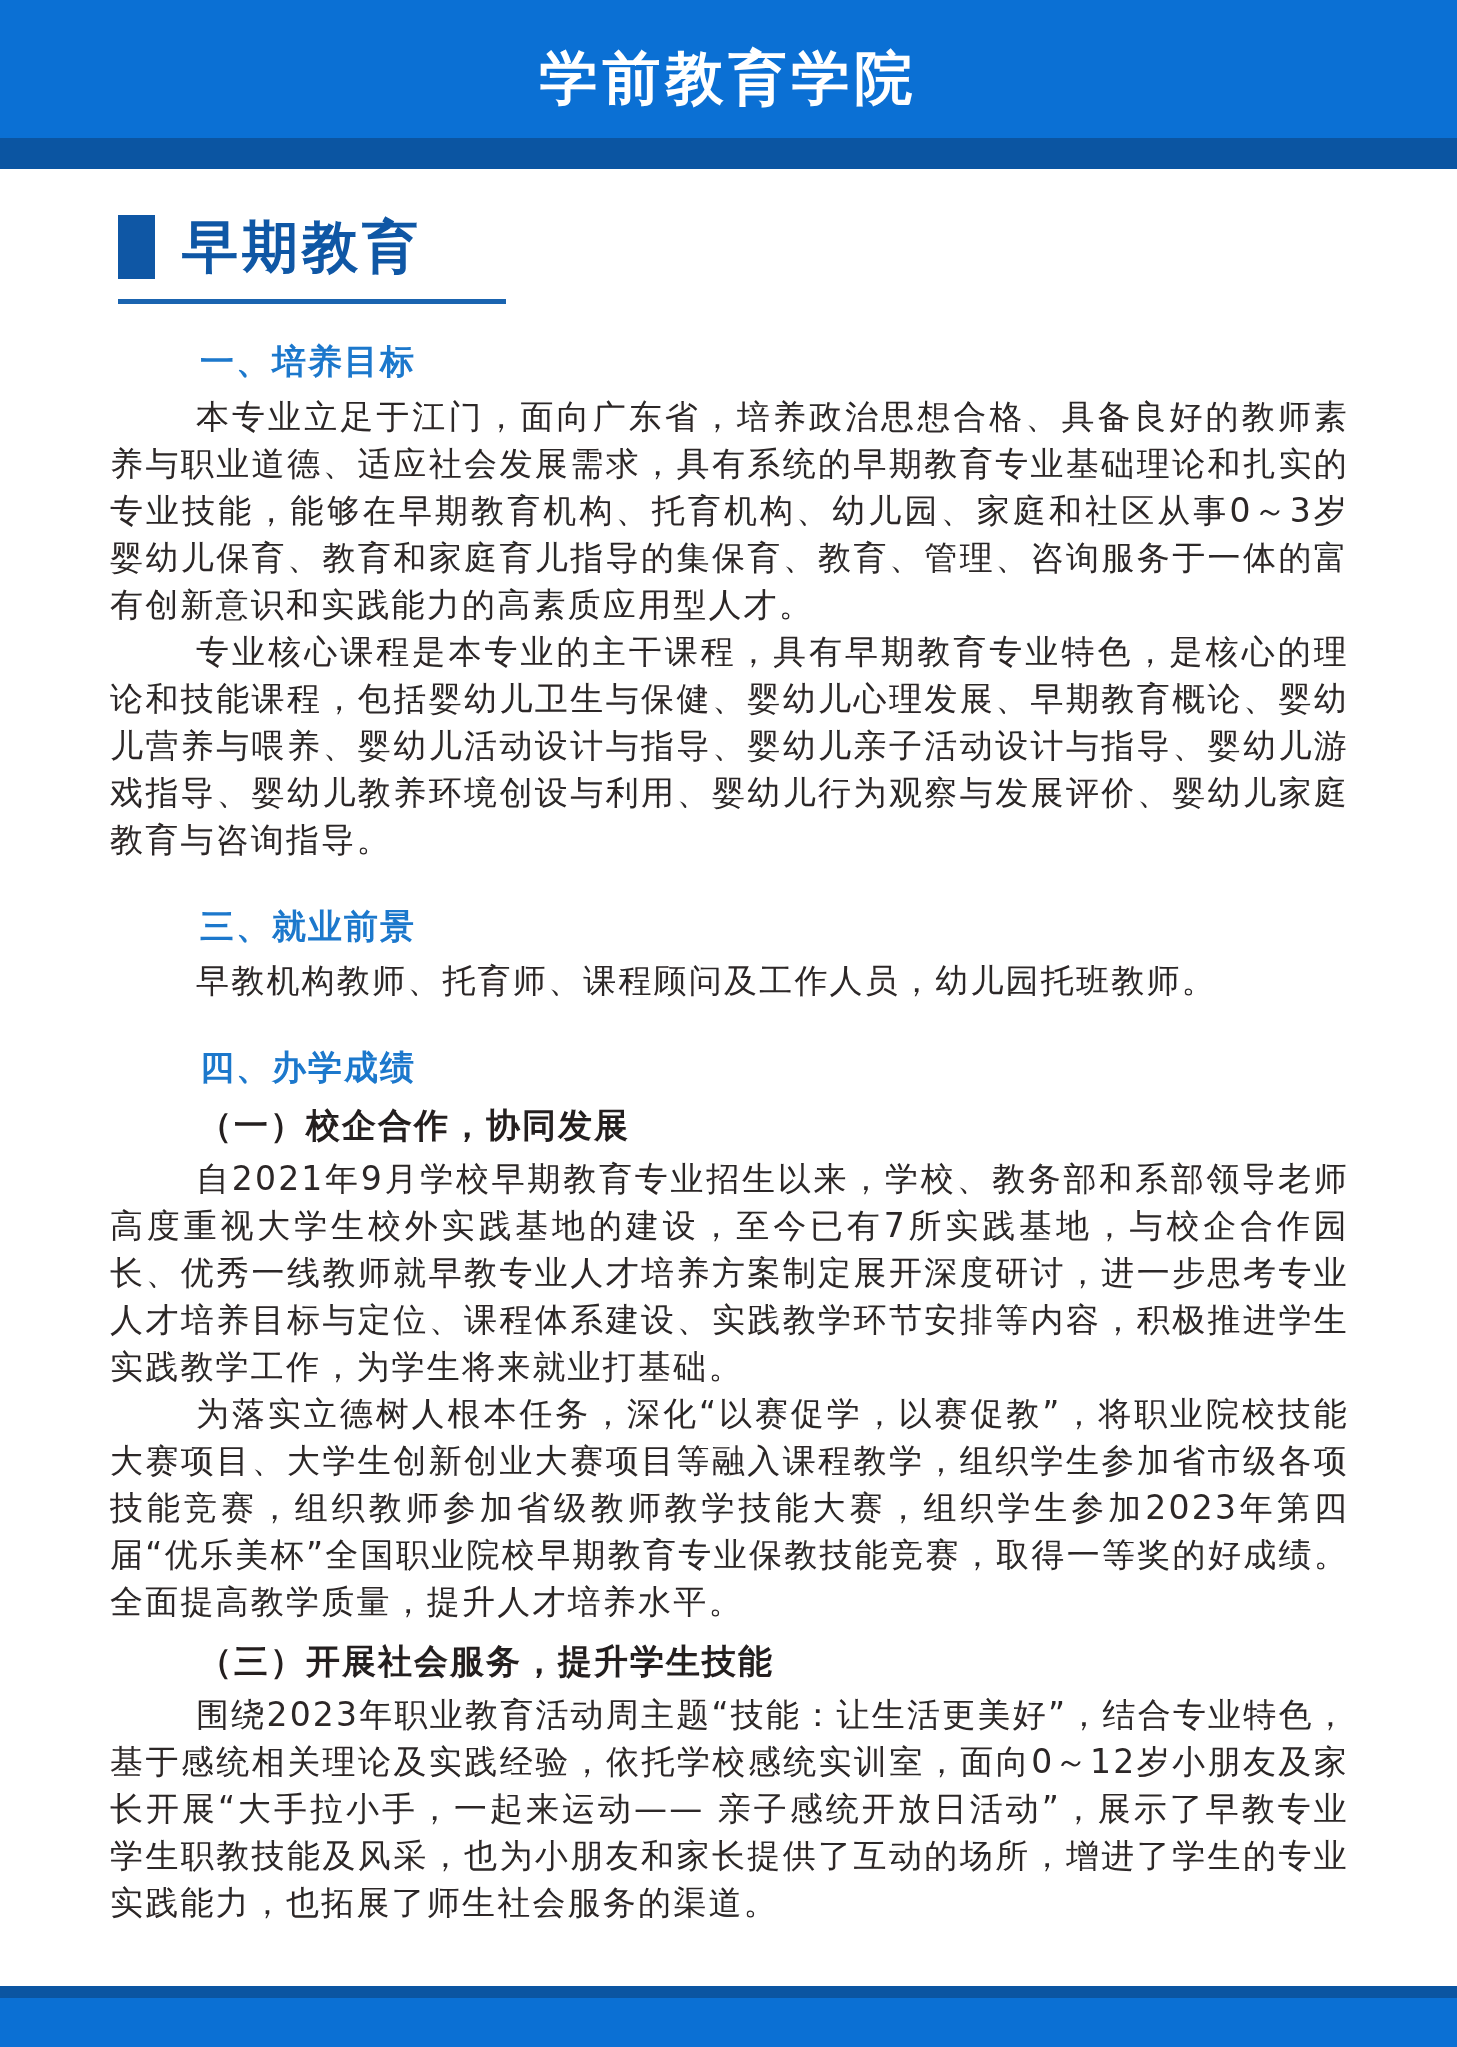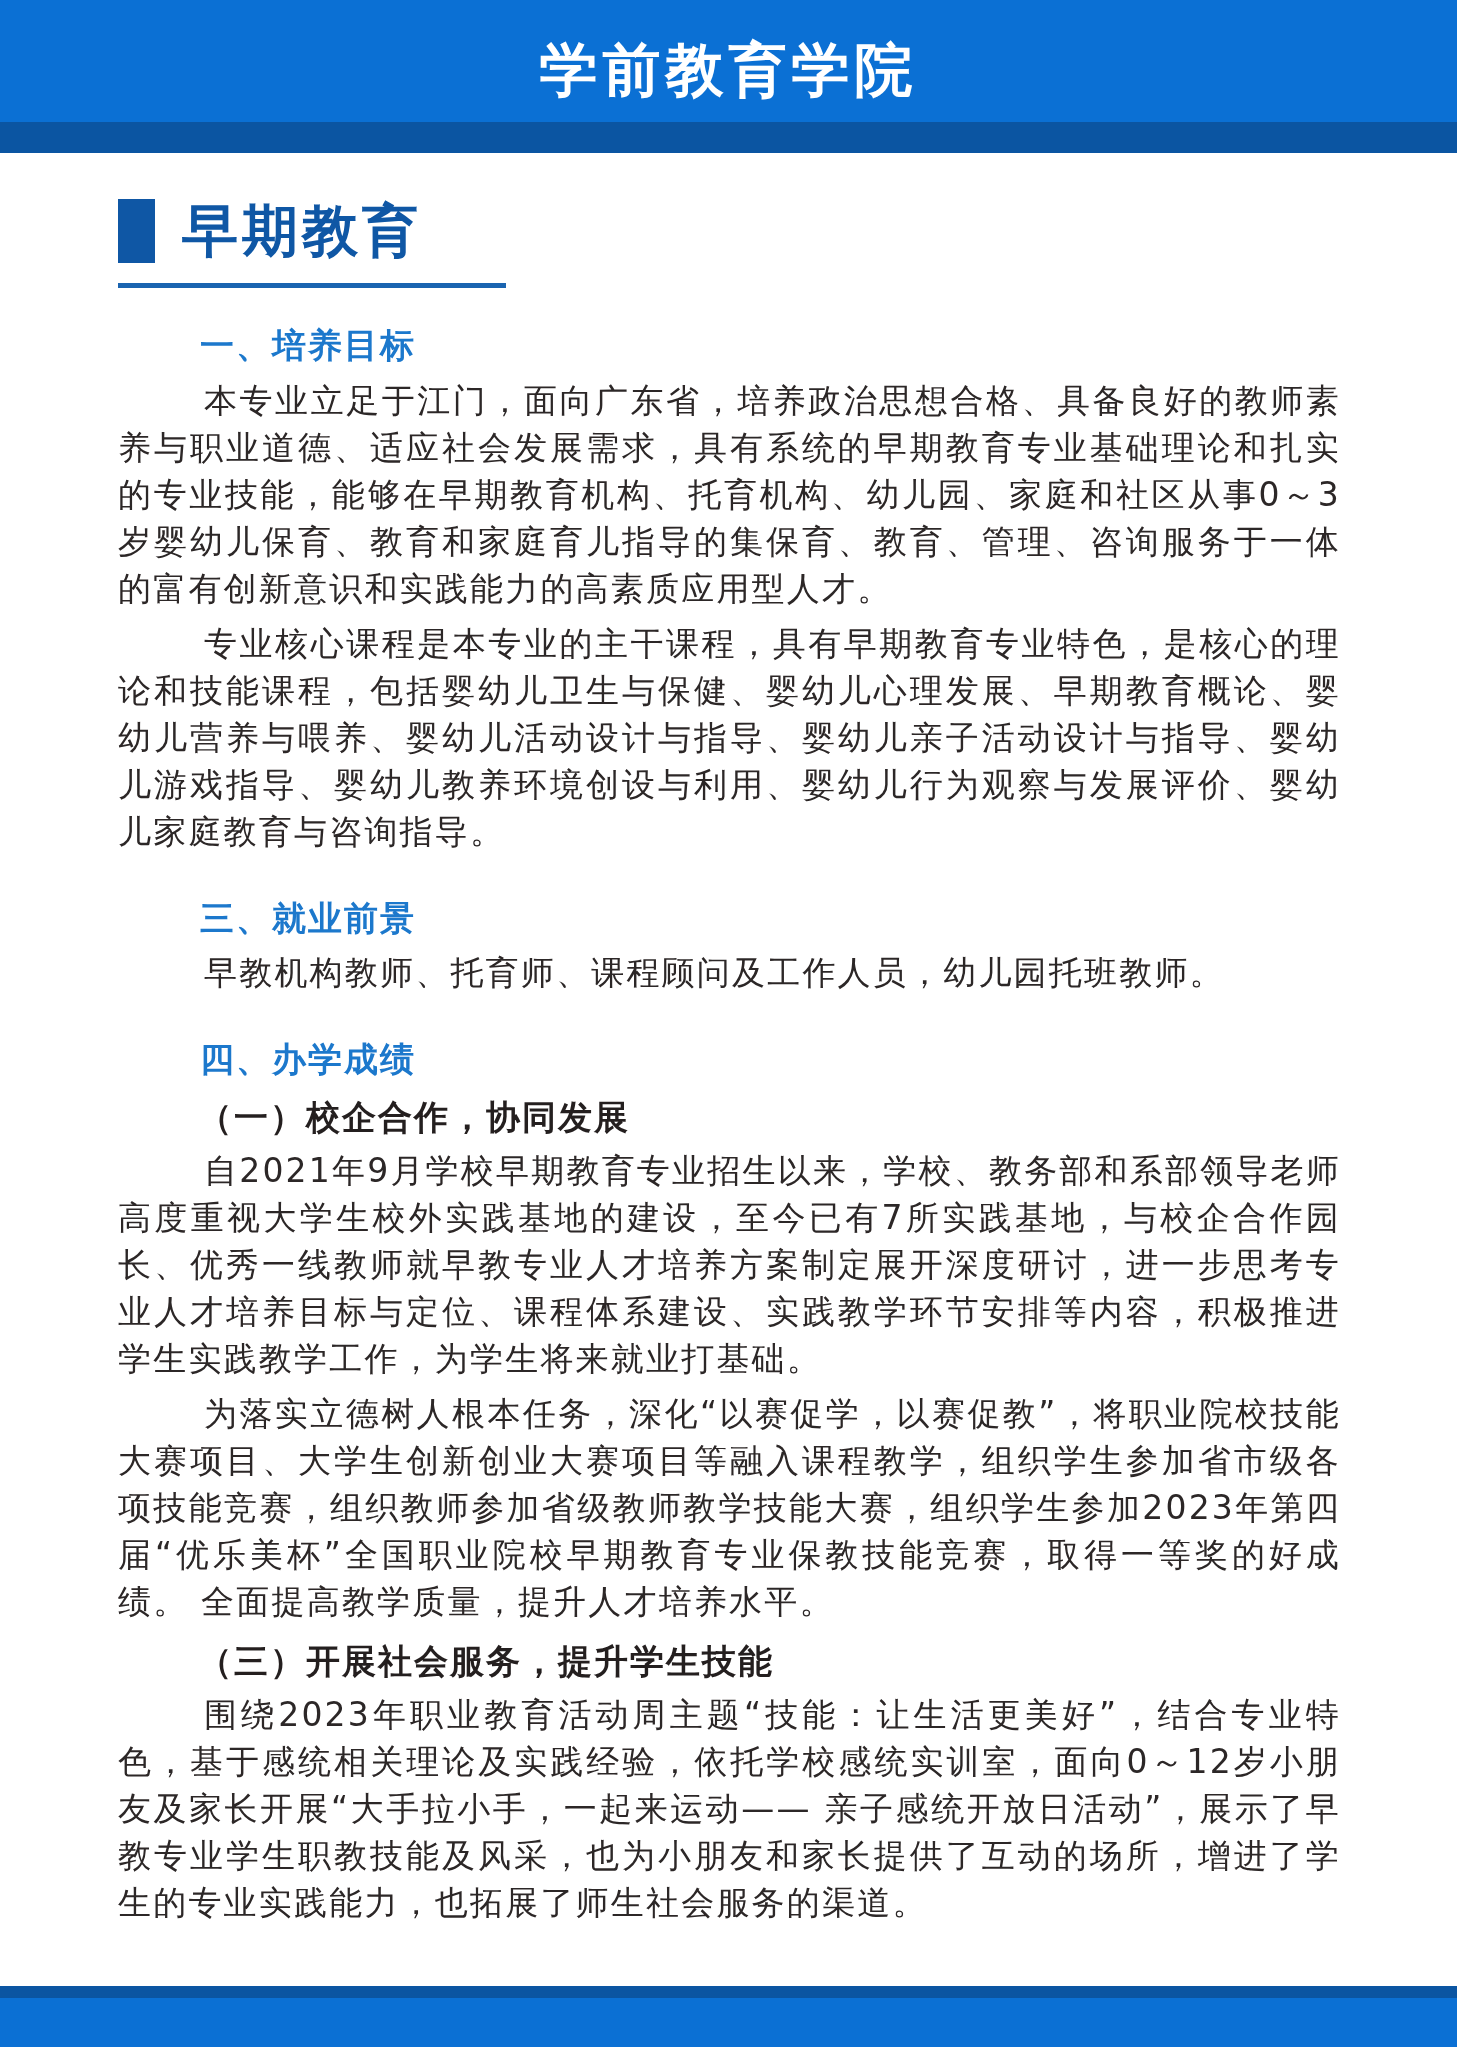--- a/index.html
+++ b/index.html
@@ -5,21 +5,21 @@
   html, body { margin: 0; padding: 0; }
   body {
     width: 1457px;
     height: 2047px;
     position: relative;
     overflow: hidden;
     background: #ffffff;
     font-family: "DejaVu Sans", "Liberation Sans", sans-serif;
   }
   .banner {
-    height: 122px;
+    height: 138px;
     background: var(--header-bg, #0b70d4);
     display: flex;
     align-items: center;
     justify-content: center;
   }
   .banner-title {
     margin: 0;
     padding-top: 20px;
     color: #ffffff;
     font-size: 58px;
@@ -70,21 +70,21 @@
   }
   .sub-heading {
     margin: 14px 0 8px 88px;
     font-size: 34px;
     line-height: 1.3;
     font-weight: 700;
     letter-spacing: 2px;
     color: var(--subheading, #241f1f);
   }
   .para {
-    margin: 8px;
+    margin: 0;
     font-size: 33px;
     line-height: 47px;
     letter-spacing: 2.2px;
     text-align: justify;
     text-indent: 86px;
     color: var(--body-text, #2c2727);
   }
   .footer-stripe {
     position: absolute;
     left: 0;

